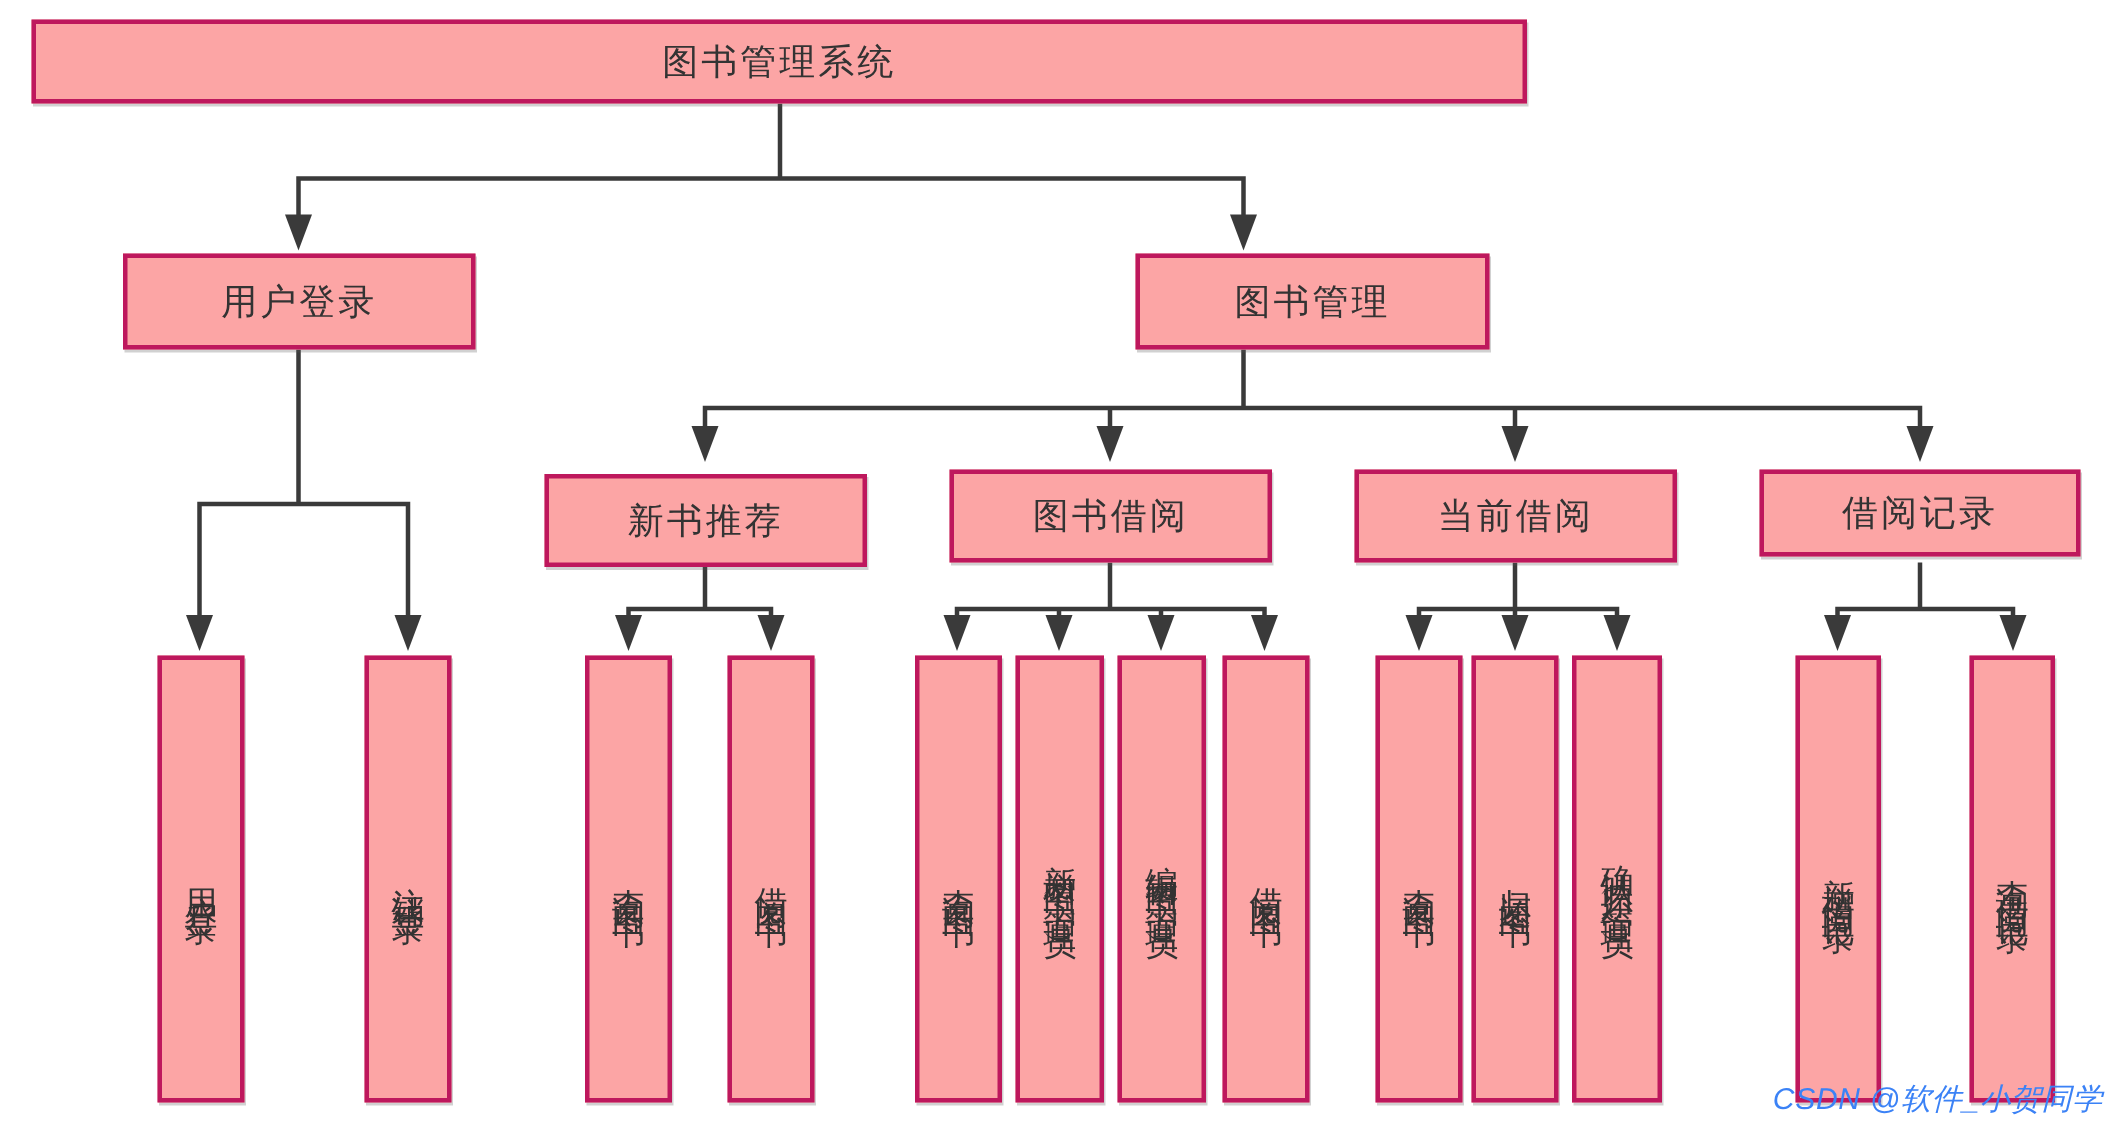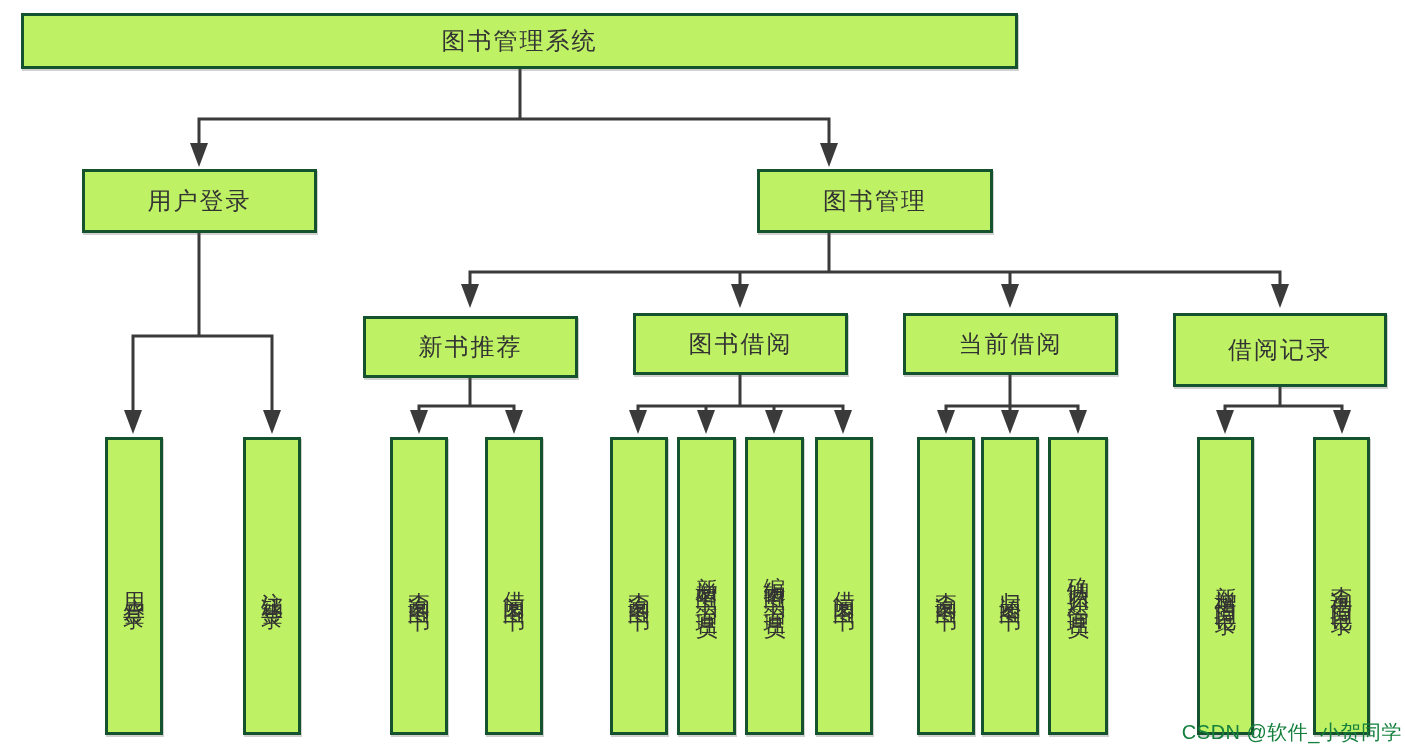--- a/index.html
+++ b/index.html
@@ -12,22 +12,22 @@
     background: #ffffff;
     overflow: hidden;
   }
   svg.wires {
     position: absolute;
     left: 0; top: 0;
     width: 1405px; height: 747px;
   }
   .node {
     position: absolute;
-    border: 3px solid #14532d;
-    background: #bef264;
+    border: 3px solid #be185d;
+    background: #fca5a5;
     color: #333333;
     display: flex;
     align-items: center;
     justify-content: center;
     box-shadow: 1px 2px 0 rgba(90,90,90,0.28);
   }
   .h-node {
     font-size: 24px;
     letter-spacing: 2px;
     white-space: nowrap;
@@ -39,22 +39,23 @@
     line-height: 1;
     letter-spacing: 6px;
     white-space: nowrap;
   }
   .watermark {
     position: absolute;
     right: 3px;
     bottom: 1px;
     font-size: 20px;
     letter-spacing: 0.5px;
-    color: #15803d;
+    color: #3b82f6;
     white-space: nowrap;
+    font-style: italic;
   }
 </style>
 </head>
 <body>
 
 <div class="canvas">
 
   <svg class="wires" viewBox="0 0 1405 747" fill="none" stroke="#3a3a3a" stroke-width="3">
 
     <g>
@@ -106,21 +107,21 @@
   </svg>
 
   <div class="node h-node" style="left:21px; top:13px; width:997px; height:56px;">图书管理系统</div>
 
   <div class="node h-node" style="left:82px; top:169px; width:235px; height:64px;">用户登录</div>
   <div class="node h-node" style="left:711px; top:169px; width:236px; height:64px;margin-left:46px;">图书管理</div>
 
   <div class="node h-node" style="left:363px; top:316px; width:215px; height:62px;">新书推荐</div>
   <div class="node h-node" style="left:903px; top:313px; width:215px; height:62px;">当前借阅</div>
   <div class="node h-node" style="left:633px; top:313px; width:215px; height:62px;">图书借阅</div>
-  <div class="node h-node" style="left:1173px; top:313px; width:214px; height:74px;">借阅记录</div>
+  <div class="node h-node" style="left:1173px; top:313px; width:214px; height:58px;">借阅记录</div>
 
   <div class="node v-node" style="left:105px; top:437px; width:58px; height:298px;">用户登录</div>
   <div class="node v-node" style="left:243px; top:437px; width:58px; height:298px;">注销登录</div>
 
   <div class="node v-node" style="left:390px; top:437px; width:58px; height:298px;">查询图书</div>
   <div class="node v-node" style="left:485px; top:437px; width:58px; height:298px;">借阅图书</div>
 
   <div class="node v-node" style="left:610px; top:437px; width:58px; height:298px;">查询图书</div>
   <div class="node v-node" style="left:677px; top:437px; width:59px; height:298px;">新增图书（管理员）</div>
   <div class="node v-node" style="left:745px; top:437px; width:59px; height:298px;">编辑图书（管理员）</div>

